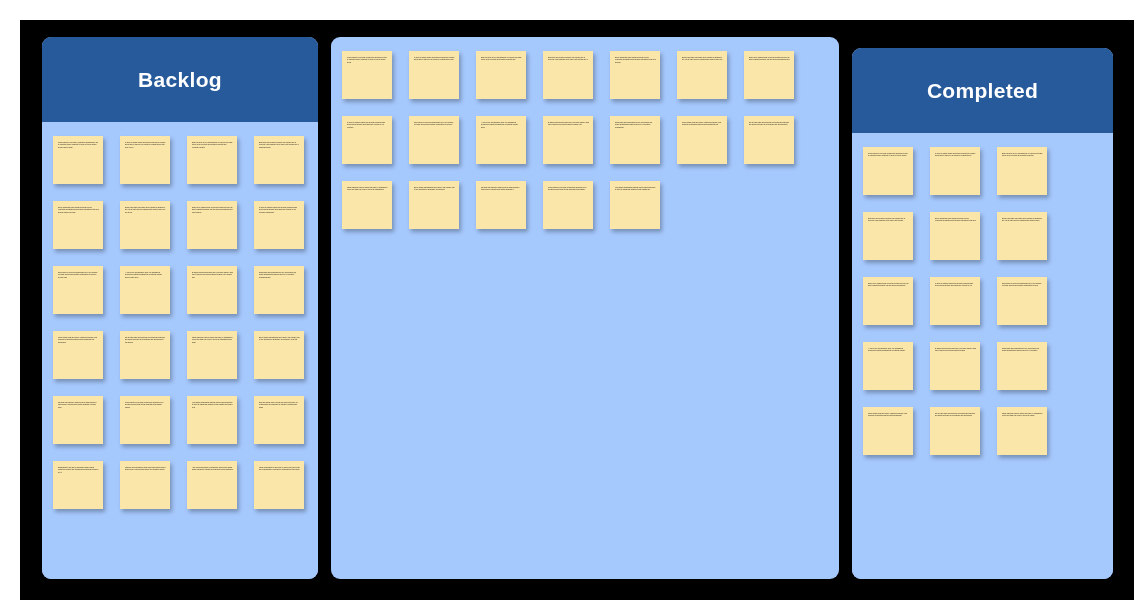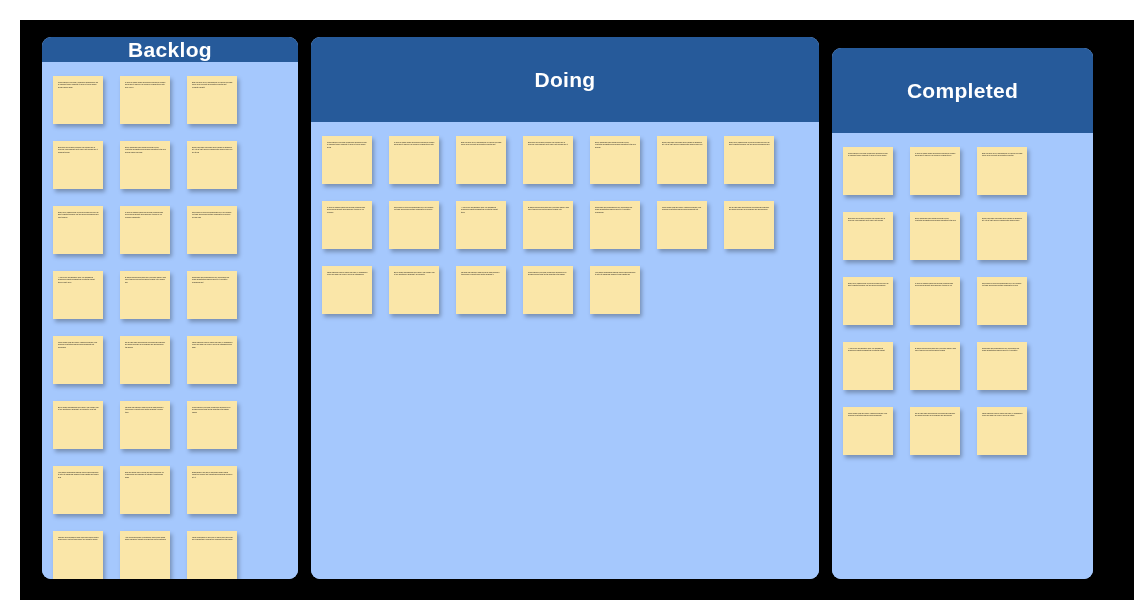--- a/index.html
+++ b/index.html
@@ -34,21 +34,21 @@
   }
 
   .column {
     display: flex;
     flex-direction: column;
     border-radius: 9px;
     overflow: hidden;
     background: #a5c8fd;
   }
 
-  .column-backlog   { width: 256px; }
+  .column-backlog   { width: 276px; }
   .column-doing     { width: 508px; }
   .column-completed { width: 261px; margin-top: 11px; }
 
   .column-header {
     height: 85px;
     background: #265a9a;
     color: #ffffff;
     display: flex;
     align-items: center;
     justify-content: center;
@@ -169,23 +169,20 @@
           <div class="sticky-note">
             <span class="note-text">Arcu dictum varius duis at consectetur lorem donec massa sapien faucibus et molestie ac feugiat sed lectus vestibulum</span>
           </div>
           <div class="sticky-note">
             <span class="note-text">Mattis pellentesque id nibh tortor id aliquet lectus proin nibh nisl condimentum id venenatis a condimentum vitae sapien</span>
           </div>
         </div>
     </div>
 
     <div class="column column-doing">
-      <div class="column-header">
-        <span>Doing</span>
-      </div>
       <div class="column-body" id="body-doing">
           <div class="sticky-note">
             <span class="note-text">Lorem ipsum dolor sit amet consectetur adipiscing elit sed do eiusmod tempor incididunt ut labore et dolore magna aliqua</span>
           </div>
           <div class="sticky-note">
             <span class="note-text">Ut enim ad minim veniam quis nostrud exercitation ullamco laboris nisi ut aliquip ex ea commodo consequat duis aute</span>
           </div>
           <div class="sticky-note">
             <span class="note-text">Duis aute irure dolor in reprehenderit in voluptate velit esse cillum dolore eu fugiat nulla pariatur excepteur sint</span>
           </div>

